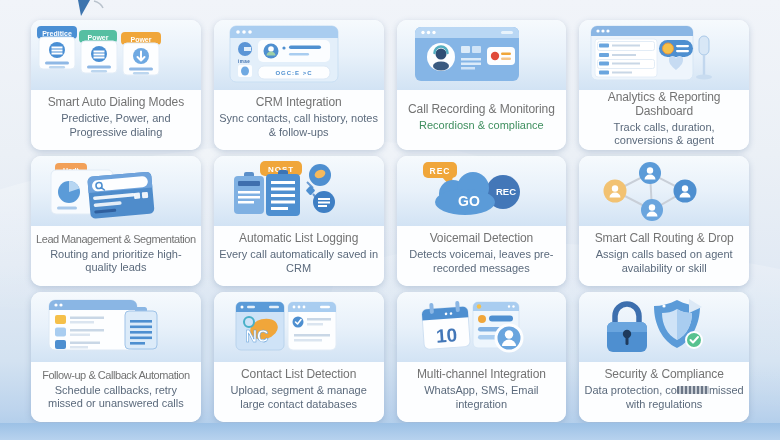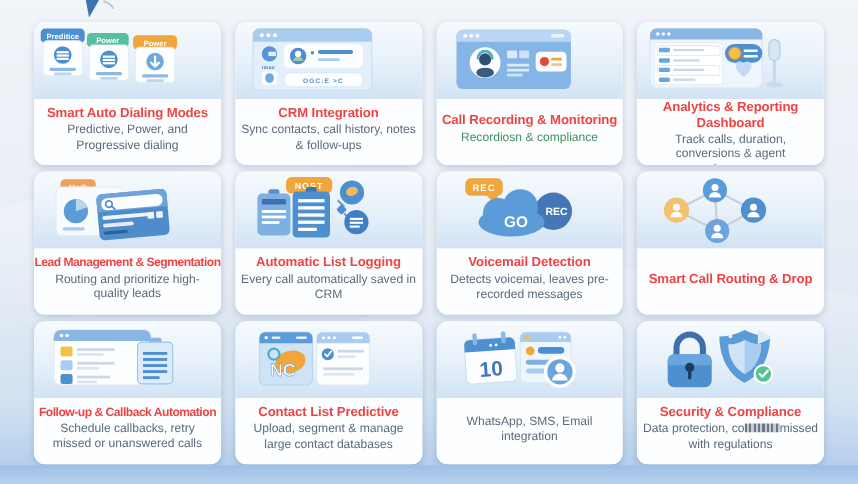--- a/index.html
+++ b/index.html
@@ -16,21 +16,21 @@
   .logo-frag{position:absolute;left:70px;top:0;}
   .grid{position:absolute;left:31px;top:20px;width:718px;
     display:grid;grid-template-columns:repeat(4,1fr);column-gap:13px;row-gap:6px;}
   .card{height:130px;background:#fdfeff;border-radius:10px;overflow:hidden;
     box-shadow:0 2px 6px rgba(90,120,160,.30);
     display:flex;flex-direction:column;}
   .icon-area{flex:0 0 70px;display:flex;align-items:center;justify-content:flex-start;
     background:linear-gradient(180deg,#f6fafd 0%,#e8f1fa 50%,#d2e3f4 100%);}
   .text-area{flex:1;display:flex;flex-direction:column;align-items:center;justify-content:center;
     padding:1px 5px 5px;text-align:center;background:#fdfeff;}
-  .title{font-weight:bold;font-size:12px;color:#ef4444;line-height:1.15;letter-spacing:-0.1px;}
+  .title{font-weight:normal;font-size:12px;color:#737373;line-height:1.15;letter-spacing:-0.1px;}
   .title.fit{font-size:11px;letter-spacing:-0.45px;white-space:nowrap;}
   .desc{font-size:11px;color:#5b6a7c;line-height:1.24;margin-top:2px;}
   .desc.green{color:#3f8f5f;}
   .garble{display:inline-block;width:32px;height:8px;vertical-align:baseline;border-radius:1px;
     background:repeating-linear-gradient(90deg,#6b7686 0 2px,#c6ccd4 2px 4px);}
   svg{display:block;}
   svg text{font-family:"Liberation Sans","DejaVu Sans",sans-serif;}
 </style>
 </head>
 <body>
@@ -276,20 +276,21 @@
           <circle cx="106" cy="31" r="11.5" fill="#4e8fd0"></circle>
           <circle cx="106" cy="28.5" r="3.2" fill="#fff"></circle>
             <path d="M100.5 37.5 a5.5 5 0 0 1 11 0 z" fill="#fff"></path>
           <circle cx="73" cy="50" r="11" fill="#6aa5de"></circle>
           <circle cx="73" cy="47.5" r="3.2" fill="#fff"></circle>
             <path d="M67.5 56.5 a5.5 5 0 0 1 11 0 z" fill="#fff"></path>
         </svg>
       </div>
       <div class="text-area">
         <div class="title">Smart Call Routing &amp; Drop</div>
+        <div class="desc">Assign calls based on agent availability or skill</div>
       </div>
     </div>
 
     <div class="card">
       <div class="icon-area">
         <svg width="140" height="62" viewBox="0 0 140 62">
           <rect x="18" y="4" width="88" height="50" rx="6" fill="#fdfeff" stroke="#dce8f4"></rect>
           <path d="M18 10 a6 6 0 0 1 6-6 h76 a6 6 0 0 1 6 6 v4 H18 z" fill="#8ab6e4"></path>
           <circle cx="25" cy="9" r="1.6" fill="#fff"></circle>
             <circle cx="30" cy="9" r="1.6" fill="#fff"></circle>
@@ -336,21 +337,21 @@
             <rect x="106" y="9.8" width="10" height="2.4" rx="1.2" fill="#fff"></rect>
           <circle cx="84" cy="26" r="5.5" fill="#4e8fd0"></circle>
           <path d="M81.5 26 l2 2 l3.5 -4.5" stroke="#fff" stroke-width="1.6" fill="none" stroke-linecap="round" stroke-linejoin="round"></path>
           <rect x="93" y="22" width="24" height="2.5" fill="#c9d7e6"></rect>
             <rect x="93" y="27" width="16" height="2.5" fill="#dbe5f0"></rect>
           <rect x="80" y="38" width="36" height="2.5" fill="#c9d7e6"></rect>
             <rect x="80" y="43" width="28" height="2.5" fill="#dbe5f0"></rect>
         </svg>
       </div>
       <div class="text-area">
-        <div class="title">Contact List Predictive</div>
+        <div class="title">Contact List Detection</div>
         <div class="desc">Upload, segment &amp; manage large contact databases</div>
       </div>
     </div>
 
     <div class="card">
       <div class="icon-area">
         <svg width="140" height="62" viewBox="0 0 140 62">
           <g transform="rotate(-4 48 32)">
             <rect x="26" y="12" width="46" height="40" rx="5" fill="#fdfeff" stroke="#cfe0f2"></rect>
             <path d="M26 17 a5 5 0 0 1 5-5 h36 a5 5 0 0 1 5 5 v6 H26 z" fill="#4e8fd0"></path>
@@ -368,20 +369,21 @@
           <circle cx="85" cy="23" r="4" fill="#f0a63a"></circle>
           <rect x="92" y="19.5" width="24" height="6" rx="3" fill="#4e8fd0"></rect>
           <rect x="81" y="31" width="36" height="4.5" rx="2.25" fill="#7fb0e2"></rect>
           <rect x="81" y="39" width="26" height="4.5" rx="2.25" fill="#a9cdf0"></rect>
           <circle cx="112" cy="42" r="13" fill="#6aa5de" stroke="#fdfeff" stroke-width="3"></circle>
           <circle cx="112" cy="38.5" r="4.2" fill="#fff"></circle>
           <path d="M105 50 a7 6.5 0 0 1 14 0 z" fill="#fff"></path>
         </svg>
       </div>
       <div class="text-area">
+        <div class="title">Multi-channel Integration</div>
         <div class="desc">WhatsApp, SMS, Email integration</div>
       </div>
     </div>
 
     <div class="card">
       <div class="icon-area">
         <svg width="140" height="62" viewBox="0 0 140 62">
           <path d="M36 28 v-8 a12 12 0 0 1 24 0 v8" stroke="#3d6fae" stroke-width="5.5" fill="none"></path>
           <rect x="28" y="26" width="40" height="30" rx="6" fill="#4e8fd0"></rect>
           <path d="M28 32 a6 6 0 0 1 6-6 h28 a6 6 0 0 1 6 6 v4 H28 z" fill="#6aa5de"></path>

